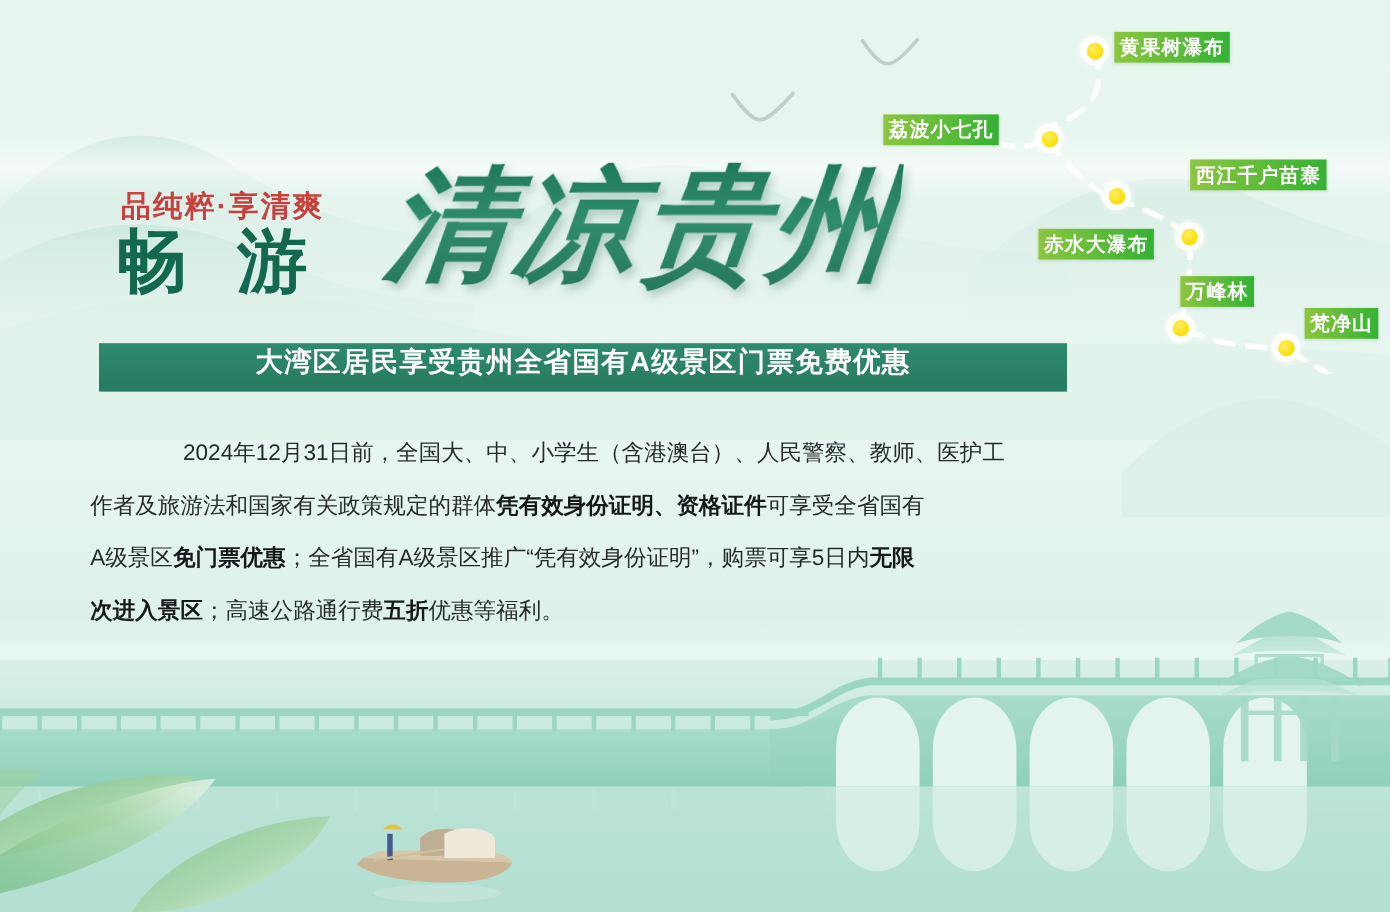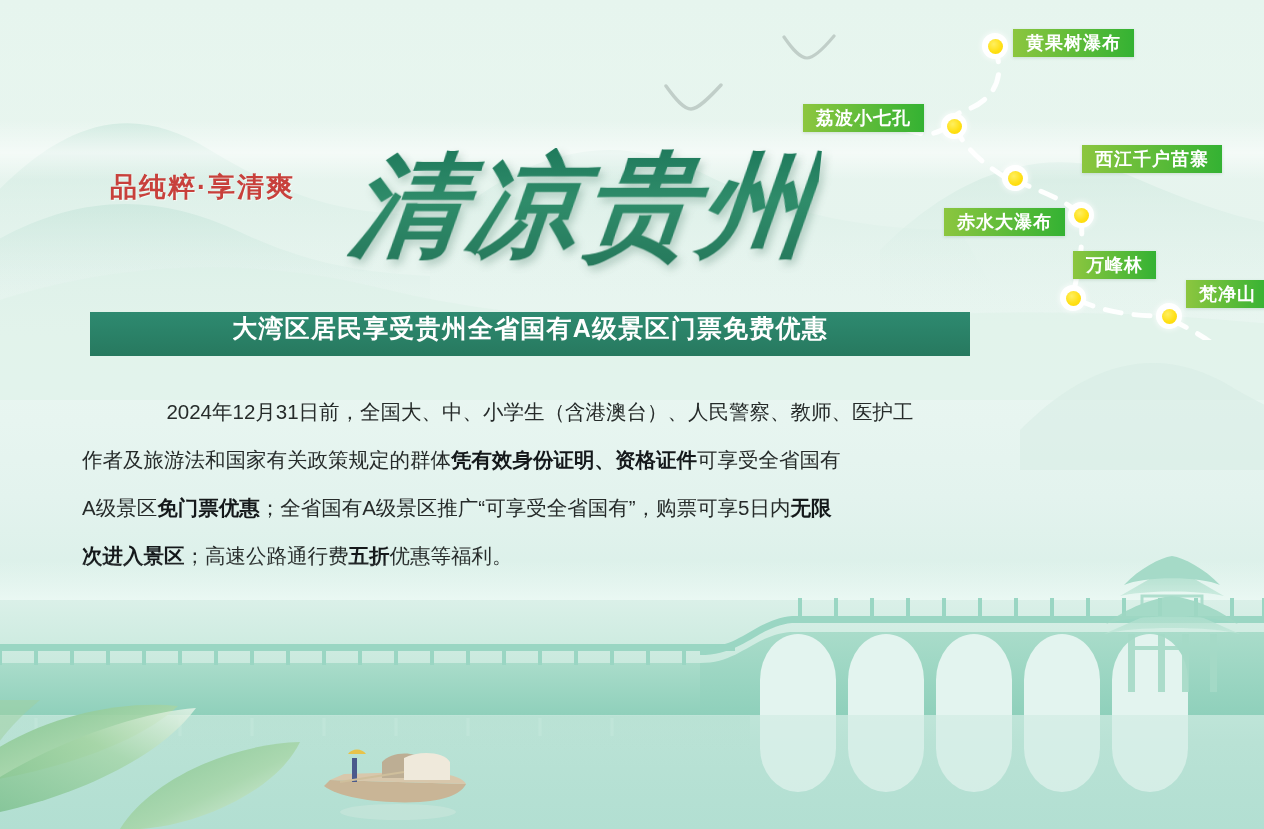--- a/index.html
+++ b/index.html
@@ -94,21 +94,21 @@
     background:#ffffff;
     display:flex; align-items:center; justify-content:center;
     box-shadow:0 0 6px rgba(255,255,255,.9);
   }
   .marker i {
     display:block; width:15px; height:15px; border-radius:50%;
     background:radial-gradient(circle at 38% 34%,#ffef60 0%,#ffe016 55%,#fbd600 100%);
   }
   .mlabel {
     position:absolute;
-    height:28px; padding:0 13px;
+    height:28px; padding:0 5px;
     display:flex; align-items:center;
     background:linear-gradient(90deg,#8cc63f 0%,#34b233 100%);
     color:#ffffff; font-size:18px; font-weight:bold;
     letter-spacing:1px; white-space:nowrap;
     box-shadow:0 1px 3px rgba(60,110,70,.18);
   }
 
   
   .bird { position:absolute; opacity:.42; }
 
@@ -203,30 +203,31 @@
       </div>
     <div class="mlabel" style="left:1073px; top:251px;">万峰林</div>
 
     <div class="marker" style="left:1156px; top:303px;">
         <i></i>
       </div>
     <div class="mlabel" style="left:1186px; top:280px;">梵净山</div>
   </div>
 
   <div class="sub-red">品纯粹·享清爽</div>
+  <div class="changyou">畅 游</div>
   <div class="calli">清凉贵州</div>
 
   <div class="banner">
     <span>大湾区居民享受贵州全省国有A级景区门票免费优惠</span>
   </div>
 
   <div class="body-text" id="bodyText">
       <span class="ln c"><span>2024年12月31日前，全国大、中、小学生（含港澳台）、人民警察、教师、医护工</span></span>
       <span class="ln"><span>作者及旅游法和国家有关政策规定的群体</span><b>凭有效身份证明、资格证件</b><span>可享受全省国有</span></span>
-      <span class="ln"><span>A级景区</span><b>免门票优惠</b><span>；全省国有A级景区推广“可享受全省国有”，购票可享5日内</span><b>无限</b></span>
+      <span class="ln"><span>A级景区</span><b>免门票优惠</b><span>；全省国有A级景区推广“凭有效身份证明”，购票可享5日内</span><b>无限</b></span>
       <span class="ln"><b>次进入景区</b><span>；高速公路通行费</span><b>五折</b><span>优惠等福利。</span></span>
     </div>
 
   <div class="mist"></div>
   <div class="water"></div>
 
   <svg class="layer" viewBox="0 0 1264 829">
     <defs>
       <linearGradient id="bridgeG" x1="0" y1="0" x2="0" y2="1">
         <stop offset="0" stop-color="#a9dcca"></stop>

